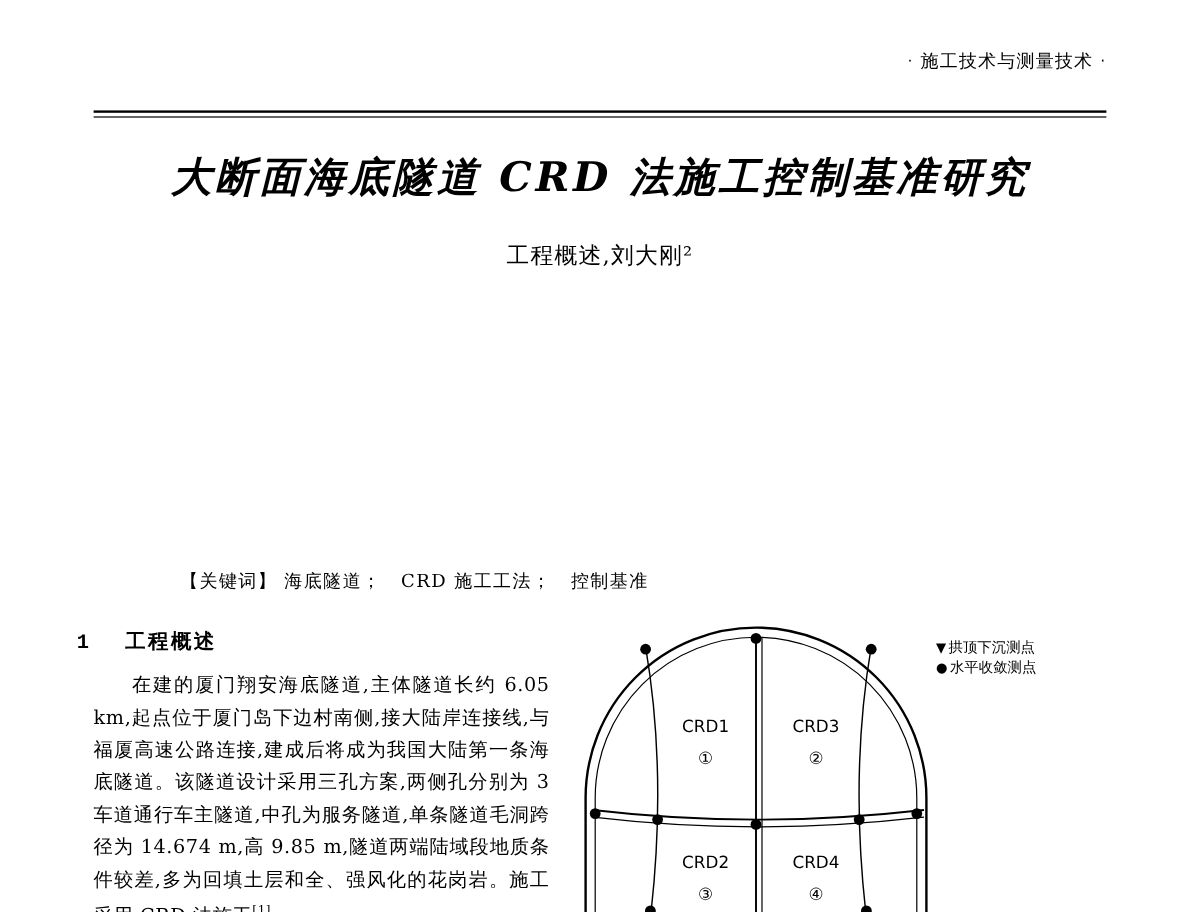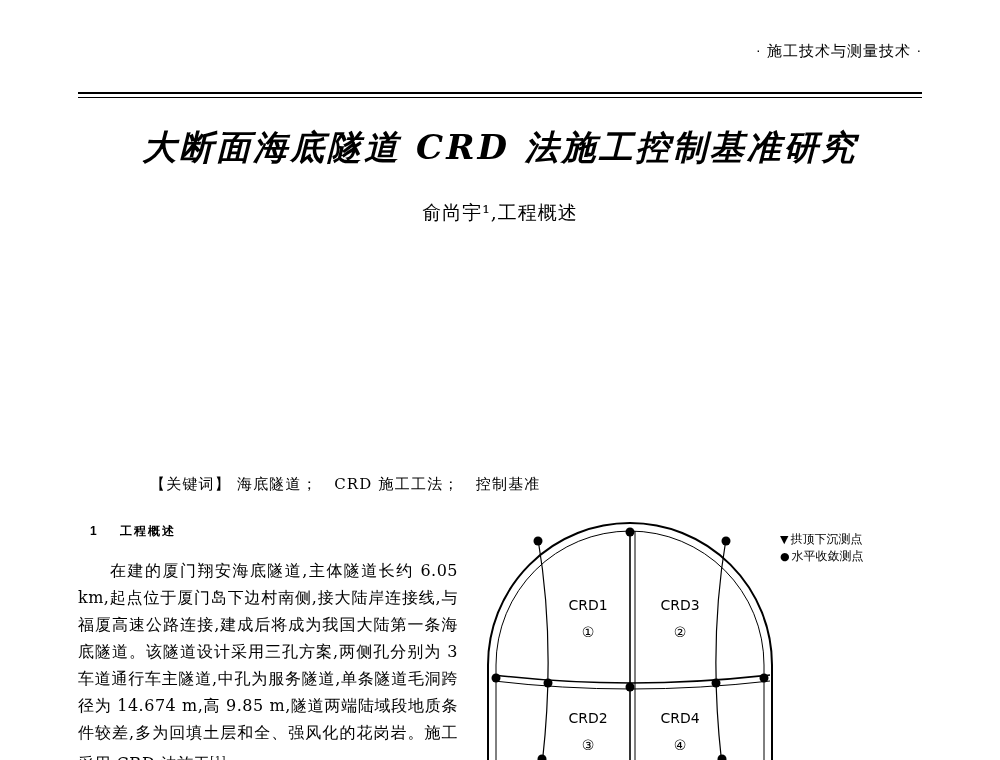--- a/index.html
+++ b/index.html
@@ -85,24 +85,24 @@
     top:477px;
     left:150px;
     width:760px;
     font-size:15px;
     letter-spacing:0.6px;
   }
   .codes .c2{margin-left:215px;}
   .sec-title{
     position:absolute;
     top:523px;
-    left:90px;
-    font-family:Liberation Sans, sans-serif;
+    left:64px;
+    font-family:Liberation Mono, monospace;
     font-weight:bold;
-    font-size:12px;
+    font-size:17px;
     letter-spacing:2px;
   }
   .sec-title .num{margin-right:16px;}
   .body-col{
     position:absolute;
     top:557px;
     left:78px;
     width:380px;
     font-size:16px;
     line-height:27px;
@@ -144,21 +144,21 @@
     <span class="dot">·</span>
     <span>施工技术与测量技术</span>
     <span class="dot">·</span>
   </div>
 
   <div class="rule"></div>
 
   <div class="title">大断面海底隧道 CRD 法施工控制基准研究</div>
 
   <div class="authors">
-    <span>俞尚宇¹,工程概述</span>
+    <span>工程概述,刘大刚²</span>
   </div>
 
 
 
   <div class="keywords">
     <span class="lbl">【关键词】</span>
     <span>海底隧道；　CRD 施工工法；　控制基准</span>
   </div>
 
 

